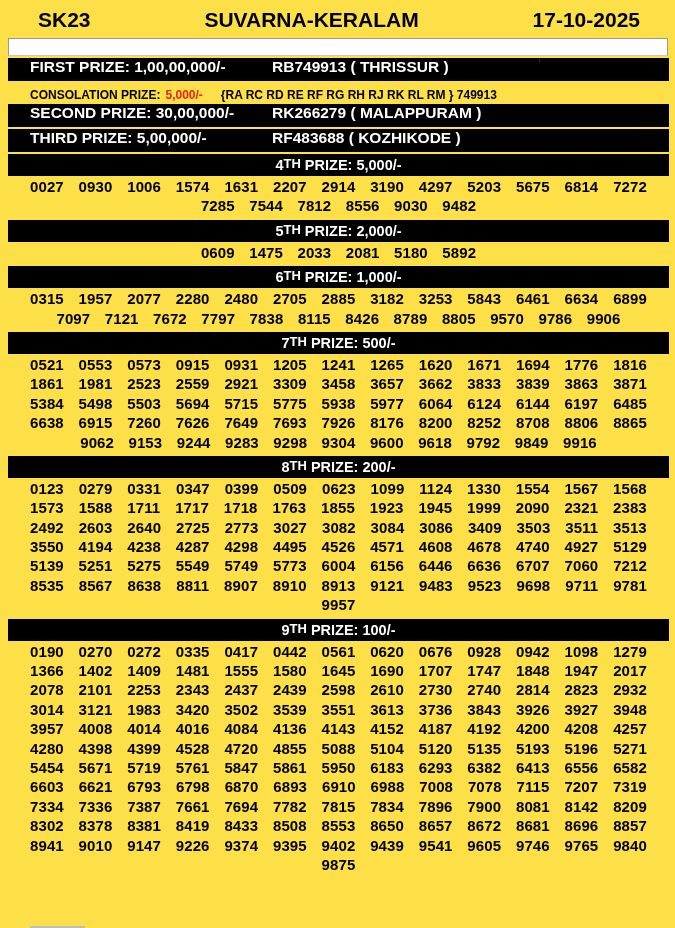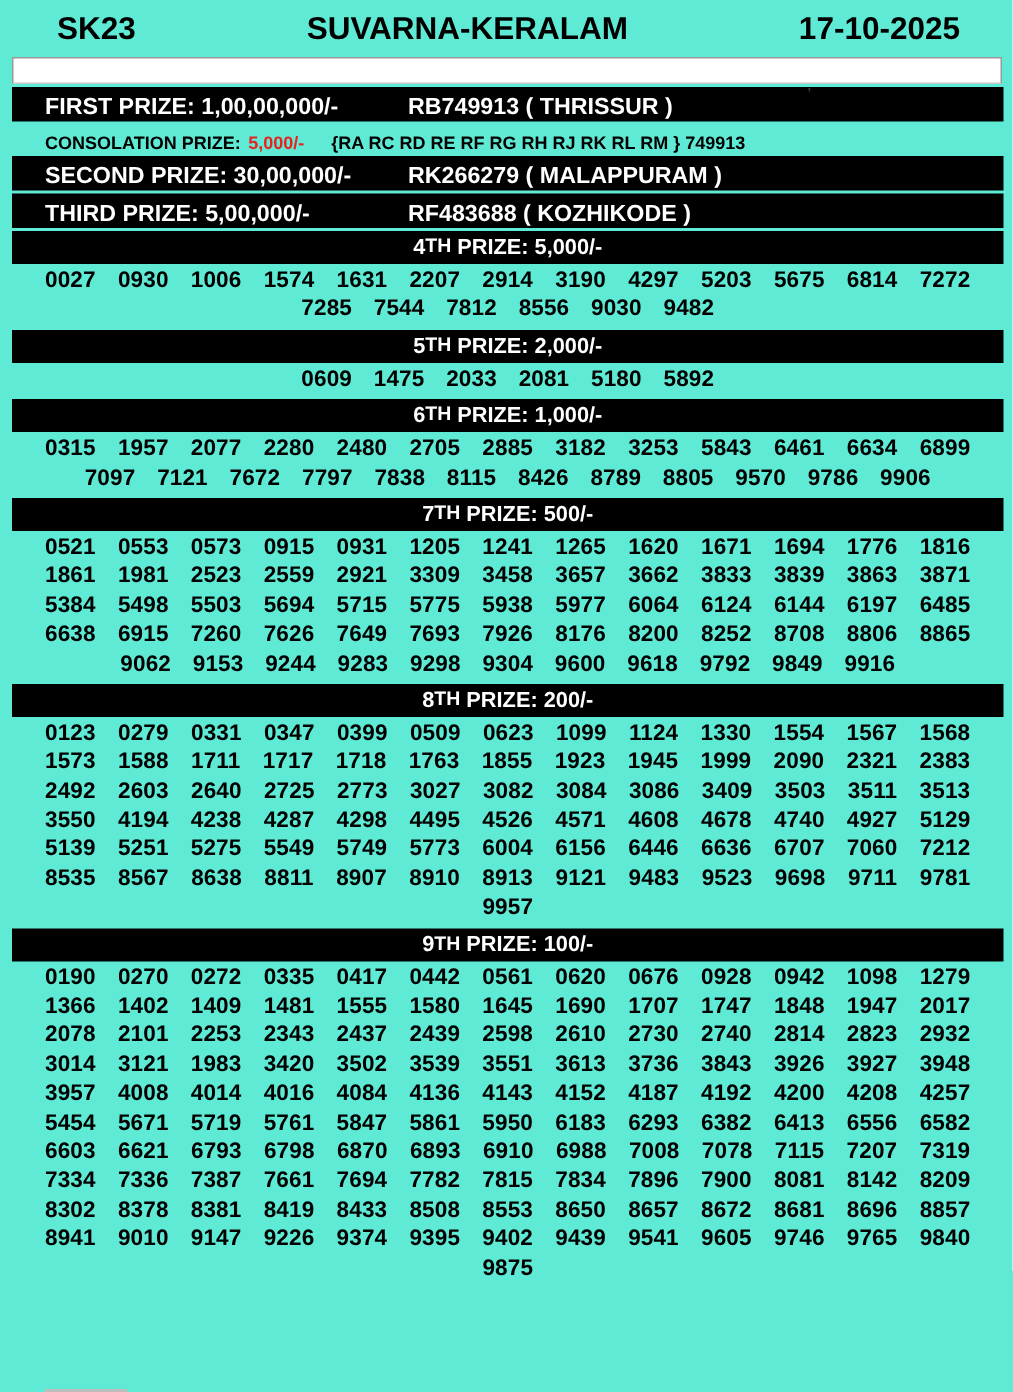--- a/index.html
+++ b/index.html
@@ -1,24 +1,24 @@
 <!DOCTYPE html>
 <html><head>
 <meta charset="utf-8">
 <style>
   html,body{margin:0;padding:0;background:#fff;}
-  .page{position:relative;width:675px;height:928px;background:#5eead4;overflow:hidden;
+  .page{position:relative;width:675px;height:928px;background:#fde047;overflow:hidden;
         font-family:"Liberation Sans",sans-serif;font-weight:bold;color:#000;}
   .header{height:33px;display:flex;align-items:center;justify-content:space-between;
           padding:3px 35px 0 38px;font-size:21px;}
   .header .title{flex:1;text-align:center;}
   .empty-box{height:16px;border:1px solid #9a9a9a;border-bottom-color:#c9c9c9;
              margin:2px 7px 0 8px;background:#fff;position:relative;}
   .stray{position:absolute;right:126px;bottom:-8px;font-size:10px;color:#333;}
-  .bar{height:23px;background:#000;color:#fff;display:flex;align-items:flex-end;
+  .bar{height:23px;background:#000;color:#fff;display:flex;align-items:flex-start;
        margin:2px 6px 0 8px;font-size:15.5px;white-space:nowrap;}
   .bar .bar-label{margin-left:22px;width:242px;flex:none;}
   .consolation{height:20px;display:flex;align-items:flex-end;margin:1px 6px 0 8px;
                font-size:12px;white-space:nowrap;}
   .consolation .c-label{margin-left:22px;}
   .c-amount{color:#e8231f;margin-left:5px;}
   .c-series{margin-left:18px;}
   .section-bar{height:22px;background:#000;color:#fff;display:flex;align-items:center;
                justify-content:center;margin:2px 6px 0 8px;font-size:14.5px;}
   .ord-suffix{font-size:13px;align-self:flex-start;line-height:1;margin-top:3px;}
@@ -418,20 +418,35 @@
           <span class="num">4136</span>
           <span class="num">4143</span>
           <span class="num">4152</span>
           <span class="num">4187</span>
           <span class="num">4192</span>
           <span class="num">4200</span>
           <span class="num">4208</span>
           <span class="num">4257</span>
         </div>
         <div class="num-row">
+          <span class="num">4280</span>
+          <span class="num">4398</span>
+          <span class="num">4399</span>
+          <span class="num">4528</span>
+          <span class="num">4720</span>
+          <span class="num">4855</span>
+          <span class="num">5088</span>
+          <span class="num">5104</span>
+          <span class="num">5120</span>
+          <span class="num">5135</span>
+          <span class="num">5193</span>
+          <span class="num">5196</span>
+          <span class="num">5271</span>
+        </div>
+        <div class="num-row">
           <span class="num">5454</span>
           <span class="num">5671</span>
           <span class="num">5719</span>
           <span class="num">5761</span>
           <span class="num">5847</span>
           <span class="num">5861</span>
           <span class="num">5950</span>
           <span class="num">6183</span>
           <span class="num">6293</span>
           <span class="num">6382</span>

